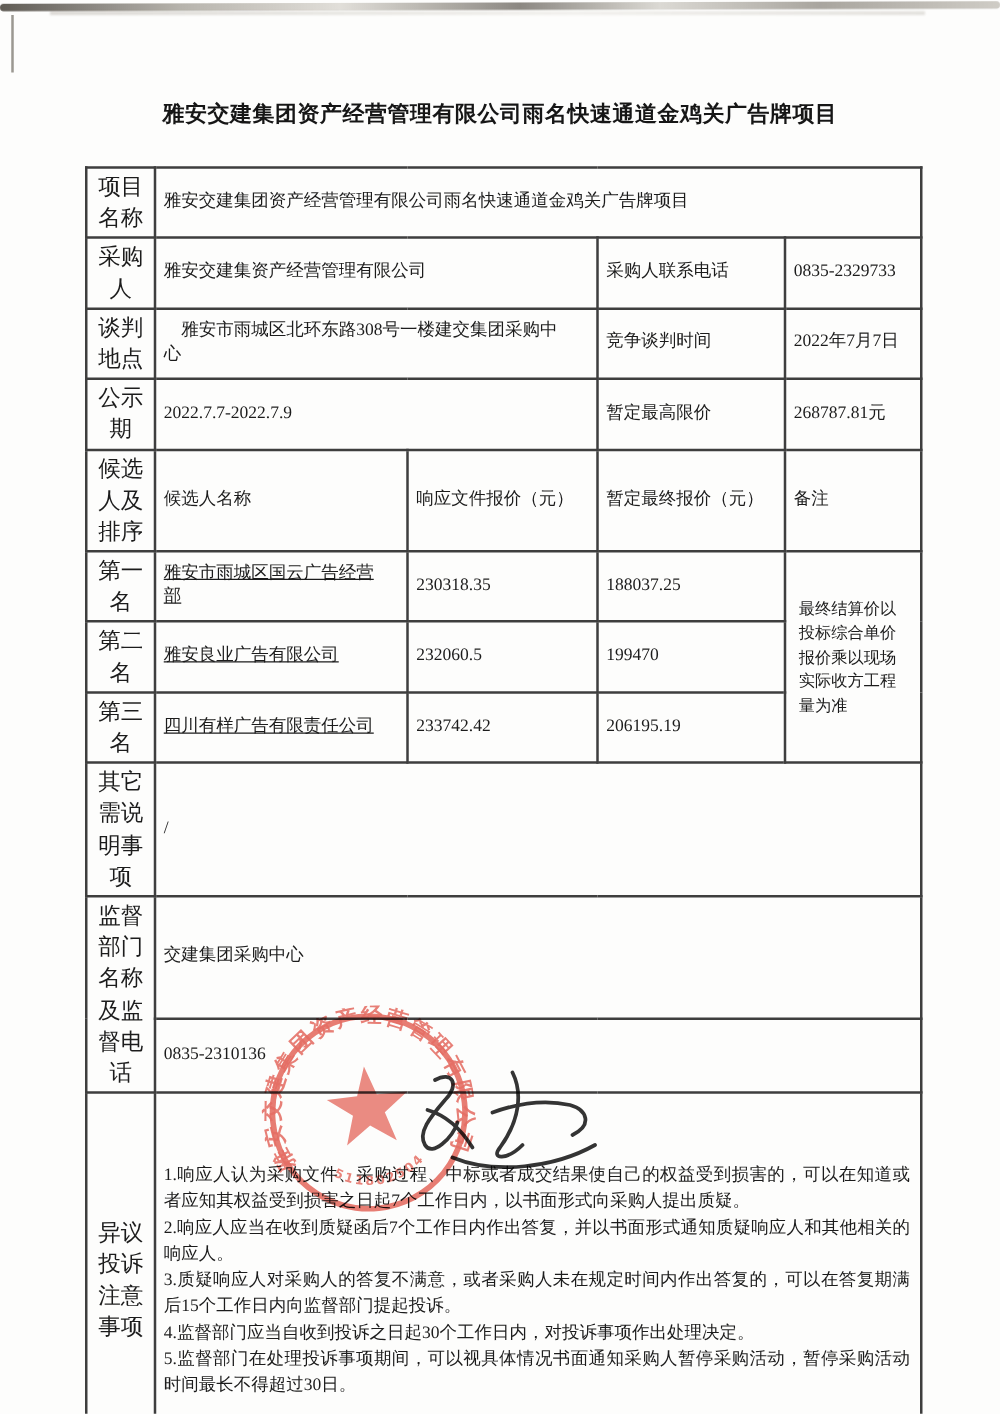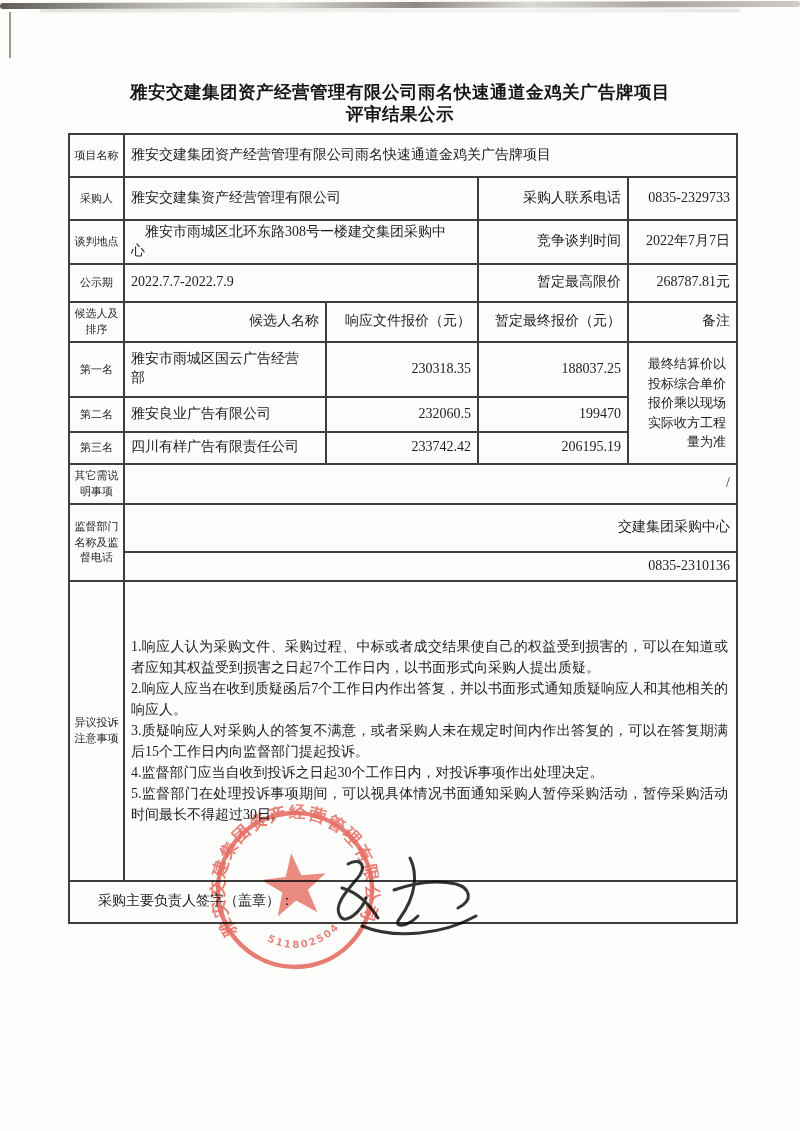--- a/index.html
+++ b/index.html
@@ -46,31 +46,31 @@
     table-layout: fixed;
     font-size: 14px;
   }
   td {
     border: 2px solid #3e3e3e;
     padding: 2px 6px;
     vertical-align: middle;
     line-height: 1.35;
   }
   td.lab {
-    font-size: 11px;
+    font-size: 18px;
     padding: 2px 0;
     text-align: center;
     word-break: break-all;
     line-height: 1.4;
   }
-  td.ctr { text-align: right; }
+  td.ctr { text-align: left; }
   td.val { text-align: left; }
-  td.cand-name { padding-right: 24px; }
+  td.cand-name { padding-right: 24px; text-decoration: underline; }
   td.loc { padding: 2px 30px 2px 6px; text-indent: 1em; margin-top: 32px; }
-  td.remark { font-size: 13px; text-align: right; padding: 2px 10px; line-height: 1.5; }
+  td.remark { font-size: 13px; text-align: left; padding: 2px 10px; line-height: 1.5; }
   td.objection-content { padding: 4px 8px 4px 6px; }
   .obj-item { line-height: 21px; text-align: justify; }
   td.sign-row { padding-left: 28px; }
   .stamp {
     position: absolute; left: 210px; top: 805px;
     opacity: 0.85;
     mix-blend-mode: multiply;
     transform: rotate(-6deg);
     pointer-events: none;
   }
@@ -82,21 +82,20 @@
 </style>
 </head>
 <body>
 
 <div class="scan-top"></div>
 <div class="scan-top2"></div>
 <div class="scan-left"></div>
 
 <div class="doc-title">
   <div>雅安交建集团资产经营管理有限公司雨名快速通道金鸡关广告牌项目</div>
-  <div>评审结果公示</div>
 </div>
 
 <table class="main">
   <colgroup>
     <col style="width:55px">
       <col style="width:202px">
       <col style="width:152px">
       <col style="width:150px">
       <col style="width:109px">
   </colgroup>

